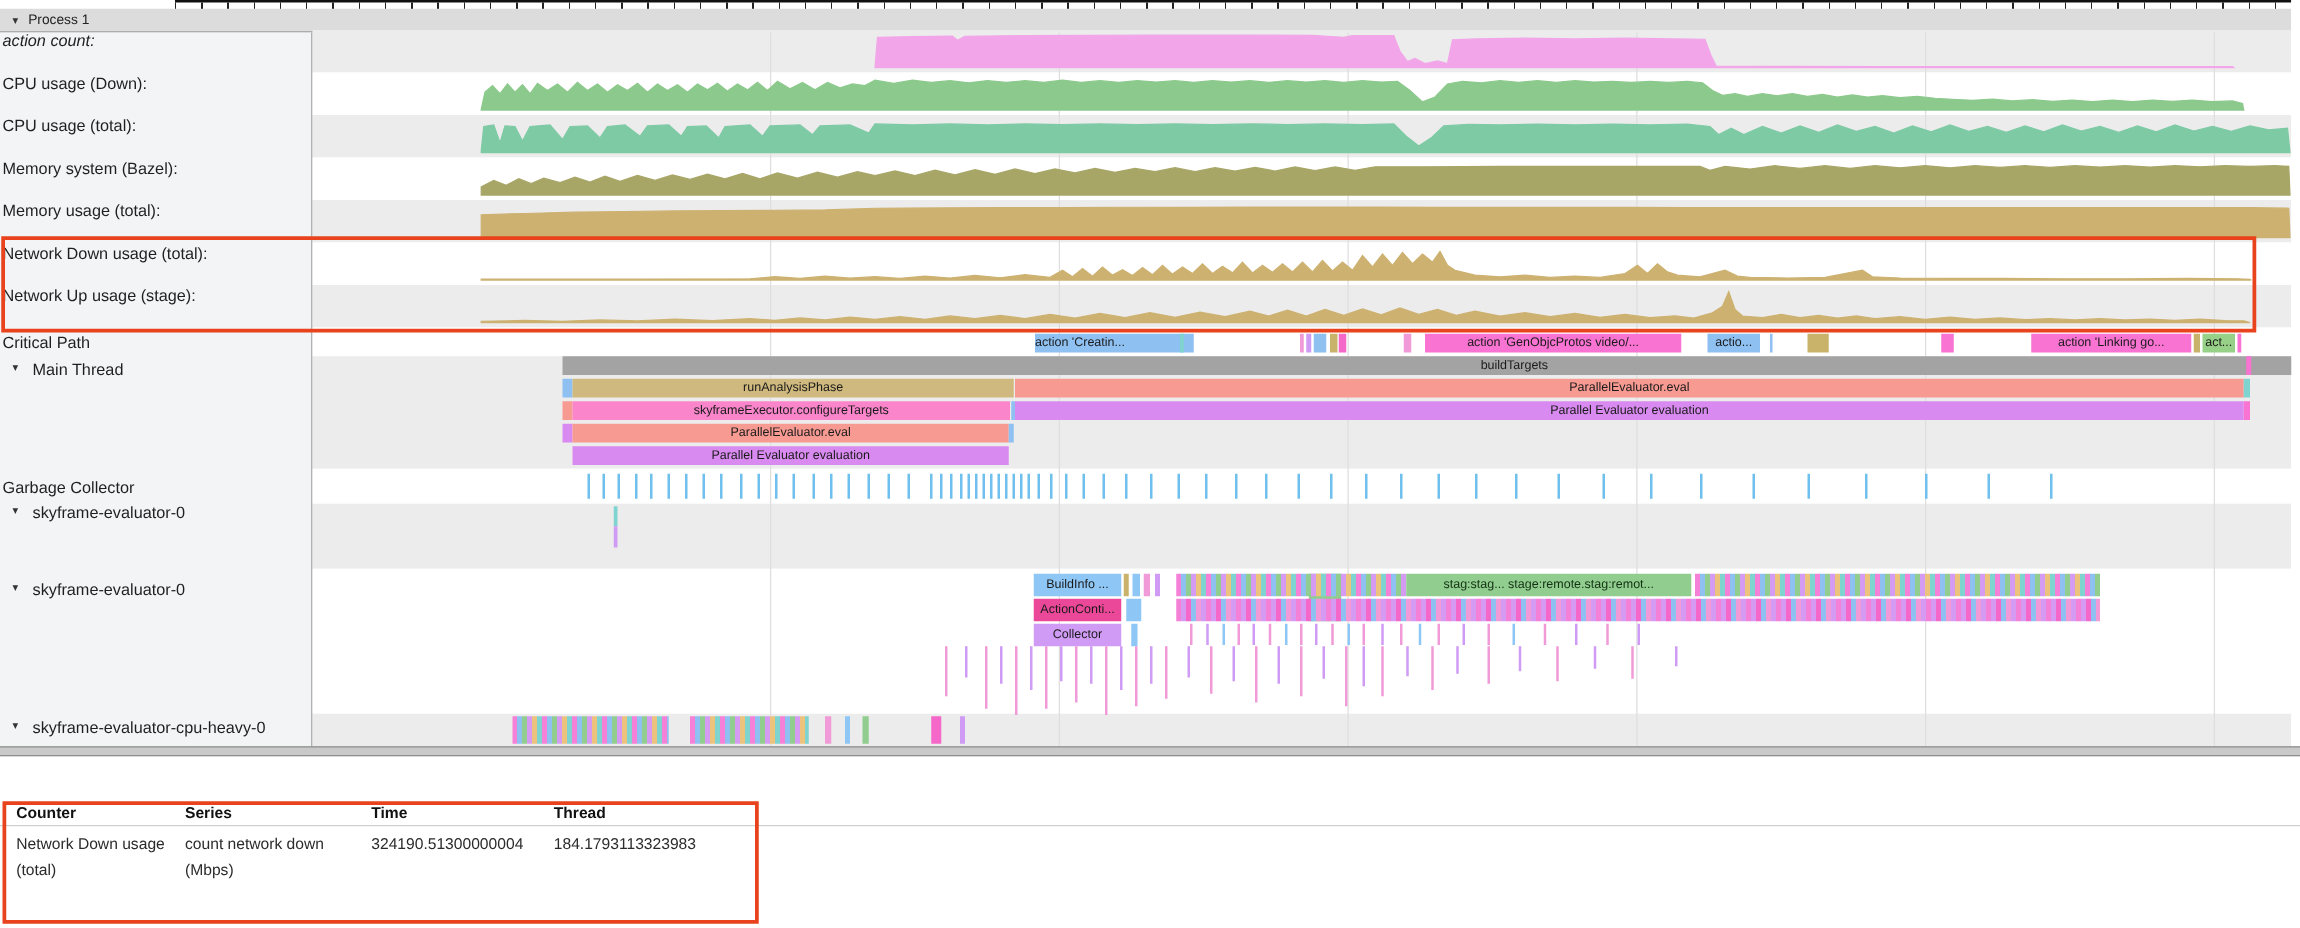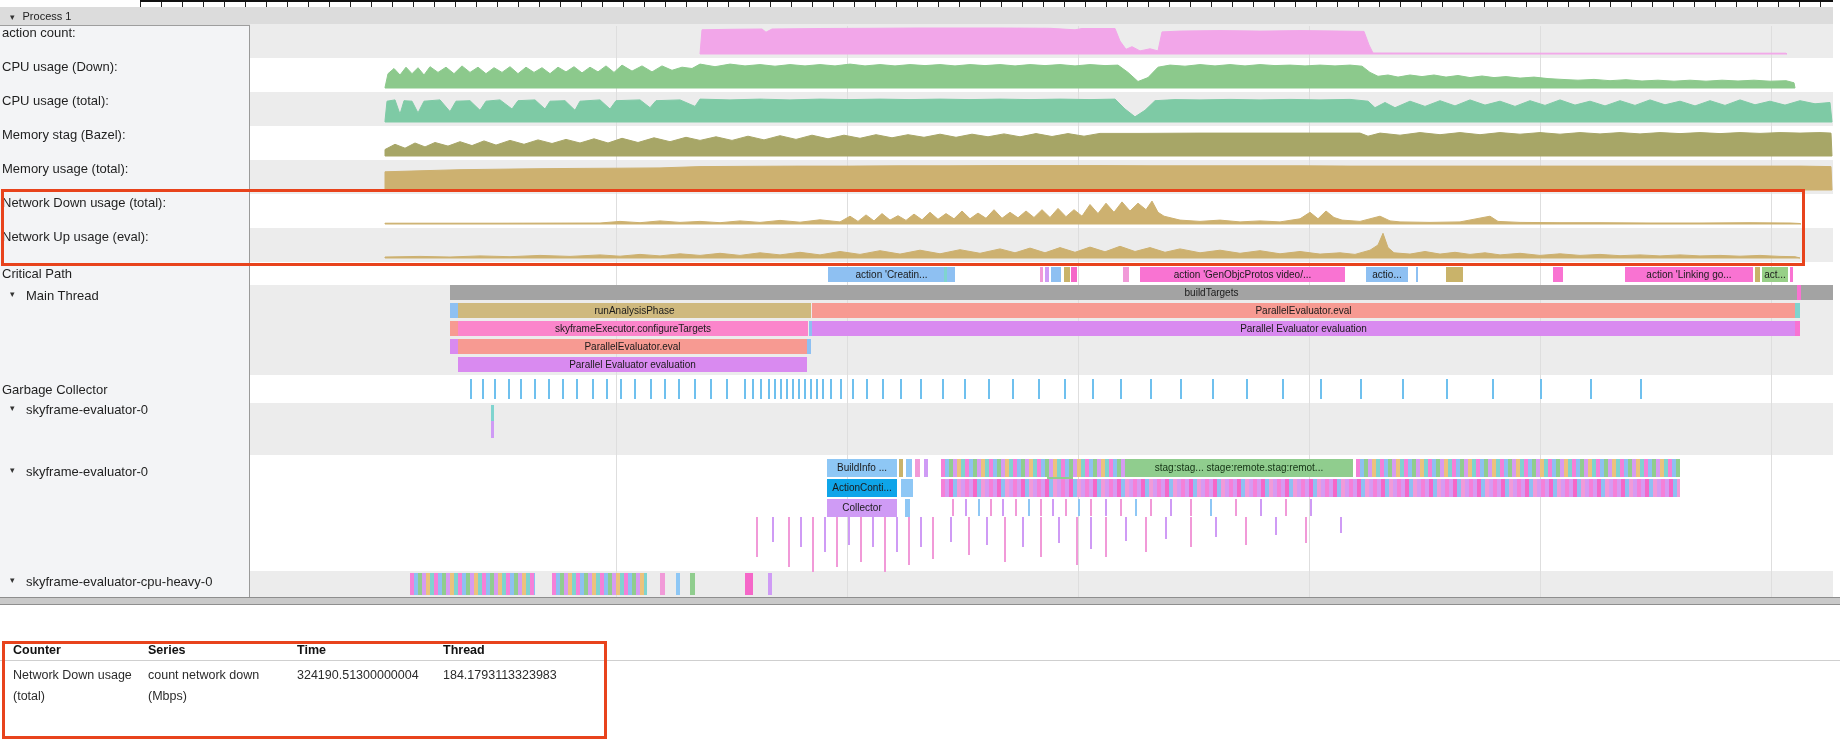--- a/index.html
+++ b/index.html
@@ -35,27 +35,27 @@
 <body>
 
 <div id="stage">
   <div id="ruler"></div>
 
   <div id="process-header">
     <span class="arr">▾</span><span>Process 1</span>
   </div>
 
   <div id="sidebar">
-      <div class="side-label" style="left: 2px; top: -1px;">action count:</div>
+      <div class="side-label" style="left: 2px; top: -1px; font-style: italic;">action count:</div>
       <div class="side-label" style="left: 2px; top: 33px;">CPU usage (Down):</div>
       <div class="side-label" style="left: 2px; top: 67px;">CPU usage (total):</div>
-      <div class="side-label" style="left: 2px; top: 101px;">Memory stag (Bazel):</div>
+      <div class="side-label" style="left: 2px; top: 101px;">Memory system (Bazel):</div>
       <div class="side-label" style="left: 2px; top: 135px;">Memory usage (total):</div>
       <div class="side-label" style="left: 2px; top: 169px;">Network Down usage (total):</div>
-      <div class="side-label" style="left: 2px; top: 203px;">Network Up usage (eval):</div>
+      <div class="side-label" style="left: 2px; top: 203px;">Network Up usage (stage):</div>
       <div class="side-label" style="left: 2px; top: 240px;">Critical Path</div>
       <div class="side-label" style="left: 26px; top: 262px;"><span class="arr">▾</span>Main Thread</div>
       <div class="side-label" style="left: 2px; top: 356px;">Garbage Collector</div>
       <div class="side-label" style="left: 26px; top: 376px;"><span class="arr">▾</span>skyframe-evaluator-0</div>
       <div class="side-label" style="left: 26px; top: 438px;"><span class="arr">▾</span>skyframe-evaluator-0</div>
       <div class="side-label" style="left: 26px; top: 548px;"><span class="arr">▾</span>skyframe-evaluator-cpu-heavy-0</div>
     </div>
 
   <div id="tracks">
       <div style="position: absolute; left: 250px; top: 24px; width: 1583px; height: 34px; background: rgb(236, 236, 236);"></div>
@@ -91,21 +91,21 @@
       </svg>
       <svg width="1583" height="34" style="left: 250px; top: 160px;">
         <polygon points="135,30 135,11.8 170,10.8 210,9.7 250,9.2 290,8.7 330,8.4 370,8.2 410,7.9 450,6.6 500,6.3 550,6.1 600,6.1 650,5.8 700,5.8 750,5.6 800,5.6 850,5.6 900,5.8 950,5.8 1000,5.8 1050,5.8 1100,6.1 1150,6.1 1200,6.1 1250,6.1 1300,6.1 1350,6.1 1400,6.1 1450,6.1 1500,6.1 1550,6.1 1581,6.6 1582,30.0 1582,30" fill="#cdb170" stroke="#cdb170"></polygon>
       </svg>
       <svg width="1583" height="34" style="left: 250px; top: 194px;">
         <polygon points="135,30 135,29.2 250,29.2 350,29.0 370,27.4 390,28.7 410,26.9 430,28.4 450,27.4 470,28.7 490,26.9 510,28.4 530,26.4 550,28.2 570,25.8 590,27.9 600,22.2 608,27.4 616,20.9 624,26.9 632,19.6 640,26.1 648,21.7 656,26.4 664,20.1 672,25.8 680,18.3 688,25.3 696,19.6 704,24.8 712,17.0 720,24.8 728,19.1 736,24.3 744,15.7 752,24.3 760,18.3 768,23.8 776,17.0 784,23.5 792,15.7 800,23.5 808,14.4 816,22.7 824,15.7 832,22.2 840,10.5 848,19.6 856,9.2 864,18.3 872,7.9 880,17.0 888,9.2 896,15.7 902,7.1 908,18.3 914,22.2 930,26.1 950,27.4 970,26.1 990,27.9 1010,26.9 1030,27.9 1050,24.8 1060,18.3 1068,24.8 1076,17.0 1084,23.5 1092,26.1 1110,27.4 1130,22.2 1140,26.9 1150,27.9 1180,28.4 1210,27.9 1240,22.2 1248,27.4 1270,28.4 1310,28.7 1350,28.7 1400,29.0 1450,29.0 1500,28.7 1540,29.0 1550,29.5 1551,30.0 1551,30" fill="#cdb170" stroke="#cdb170"></polygon>
       </svg>
       <svg width="1583" height="34" style="left: 250px; top: 228px;">
         <polygon points="135,30 135,29.0 170,28.4 200,29.0 230,27.9 260,28.7 290,27.4 320,28.4 350,26.9 370,28.2 390,26.4 410,27.9 430,25.8 450,27.4 470,25.3 490,27.4 510,24.8 530,26.9 550,24.3 570,26.9 590,23.5 610,26.4 630,22.7 650,26.1 670,22.2 690,25.8 710,21.7 730,25.3 750,20.9 765,24.8 780,20.1 795,24.8 810,19.6 825,24.3 840,19.1 855,23.8 870,18.3 885,23.5 900,19.6 915,24.3 930,20.9 950,24.8 970,22.2 990,25.3 1010,22.7 1030,25.8 1050,23.5 1070,26.1 1090,24.8 1105,26.4 1120,22.2 1128,17.0 1133,5.3 1138,19.6 1144,24.8 1160,26.1 1175,23.5 1190,26.1 1205,24.3 1220,26.4 1235,24.8 1250,26.9 1270,25.3 1290,27.4 1310,25.8 1330,27.4 1350,26.4 1370,27.7 1390,26.9 1410,27.9 1430,26.9 1450,27.9 1470,27.4 1490,28.2 1510,27.4 1530,28.4 1545,28.7 1550,30.0 1550,30" fill="#cdb170" stroke="#cdb170"></polygon>
       </svg>
-      <div style="position: absolute; left: 828px; top: 267px; width: 127px; height: 15px; background: rgb(142, 192, 242); overflow: hidden; font-size: 10px; line-height: 15px; text-align: center; white-space: nowrap; color: rgb(26, 26, 26);">action 'Creatin...</div>
+      <div style="position: absolute; left: 828px; top: 267px; width: 127px; height: 15px; background: rgb(142, 192, 242); overflow: hidden; font-size: 10px; line-height: 15px; white-space: nowrap; color: rgb(26, 26, 26);">action 'Creatin...</div>
       <div style="position: absolute; left: 944px; top: 267px; width: 3px; height: 15px; background: rgb(127, 212, 207); overflow: hidden; font-size: 10px; line-height: 15px; text-align: center; white-space: nowrap; color: rgb(26, 26, 26);"></div>
       <div style="position: absolute; left: 1040px; top: 267px; width: 3px; height: 15px; background: rgb(241, 154, 216); overflow: hidden; font-size: 10px; line-height: 15px; text-align: center; white-space: nowrap; color: rgb(26, 26, 26);"></div>
       <div style="position: absolute; left: 1045px; top: 267px; width: 4px; height: 15px; background: rgb(207, 155, 245); overflow: hidden; font-size: 10px; line-height: 15px; text-align: center; white-space: nowrap; color: rgb(26, 26, 26);"></div>
       <div style="position: absolute; left: 1051px; top: 267px; width: 10px; height: 15px; background: rgb(142, 192, 242); overflow: hidden; font-size: 10px; line-height: 15px; text-align: center; white-space: nowrap; color: rgb(26, 26, 26);"></div>
       <div style="position: absolute; left: 1064px; top: 267px; width: 6px; height: 15px; background: rgb(201, 179, 106); overflow: hidden; font-size: 10px; line-height: 15px; text-align: center; white-space: nowrap; color: rgb(26, 26, 26);"></div>
       <div style="position: absolute; left: 1071px; top: 267px; width: 6px; height: 15px; background: rgb(245, 103, 200); overflow: hidden; font-size: 10px; line-height: 15px; text-align: center; white-space: nowrap; color: rgb(26, 26, 26);"></div>
       <div style="position: absolute; left: 1123px; top: 267px; width: 6px; height: 15px; background: rgb(241, 154, 216); overflow: hidden; font-size: 10px; line-height: 15px; text-align: center; white-space: nowrap; color: rgb(26, 26, 26);"></div>
       <div style="position: absolute; left: 1140px; top: 267px; width: 205px; height: 15px; background: rgb(249, 115, 210); overflow: hidden; font-size: 10px; line-height: 15px; text-align: center; white-space: nowrap; color: rgb(26, 26, 26);">action 'GenObjcProtos video/...</div>
       <div style="position: absolute; left: 1366px; top: 267px; width: 42px; height: 15px; background: rgb(142, 192, 242); overflow: hidden; font-size: 10px; line-height: 15px; text-align: center; white-space: nowrap; color: rgb(26, 26, 26);">actio...</div>
       <div style="position: absolute; left: 1416px; top: 267px; width: 2px; height: 15px; background: rgb(142, 192, 242); overflow: hidden; font-size: 10px; line-height: 15px; text-align: center; white-space: nowrap; color: rgb(26, 26, 26);"></div>
@@ -130,21 +130,21 @@
       <div style="position: absolute; left: 458px; top: 339px; width: 349px; height: 15px; background: rgb(247, 154, 146); overflow: hidden; font-size: 10px; line-height: 15px; text-align: center; white-space: nowrap; color: rgb(26, 26, 26);">ParallelEvaluator.eval</div>
       <div style="position: absolute; left: 807px; top: 339px; width: 4px; height: 15px; background: rgb(142, 192, 242); overflow: hidden; font-size: 10px; line-height: 15px; text-align: center; white-space: nowrap; color: rgb(26, 26, 26);"></div>
       <div style="position: absolute; left: 458px; top: 357px; width: 349px; height: 15px; background: rgb(217, 138, 240); overflow: hidden; font-size: 10px; line-height: 15px; text-align: center; white-space: nowrap; color: rgb(26, 26, 26);">Parallel Evaluator evaluation</div>
       <div style="position: absolute; left: 491px; top: 405px; width: 3px; height: 16px; background: rgb(127, 212, 207); overflow: hidden; font-size: 10px; line-height: 16px; text-align: center; white-space: nowrap; color: rgb(26, 26, 26);"></div>
       <div style="position: absolute; left: 491px; top: 421px; width: 3px; height: 17px; background: rgb(207, 155, 245); overflow: hidden; font-size: 10px; line-height: 17px; text-align: center; white-space: nowrap; color: rgb(26, 26, 26);"></div>
       <div style="position: absolute; left: 827px; top: 459px; width: 70px; height: 18px; background: rgb(142, 199, 245); overflow: hidden; font-size: 10px; line-height: 18px; text-align: center; white-space: nowrap; color: rgb(26, 26, 26);">BuildInfo ...</div>
       <div style="position: absolute; left: 899px; top: 459px; width: 4px; height: 18px; background: rgb(201, 179, 106); overflow: hidden; font-size: 10px; line-height: 18px; text-align: center; white-space: nowrap; color: rgb(26, 26, 26);"></div>
       <div style="position: absolute; left: 906px; top: 459px; width: 6px; height: 18px; background: rgb(142, 199, 245); overflow: hidden; font-size: 10px; line-height: 18px; text-align: center; white-space: nowrap; color: rgb(26, 26, 26);"></div>
       <div style="position: absolute; left: 915px; top: 459px; width: 5px; height: 18px; background: rgb(241, 154, 216); overflow: hidden; font-size: 10px; line-height: 18px; text-align: center; white-space: nowrap; color: rgb(26, 26, 26);"></div>
       <div style="position: absolute; left: 924px; top: 459px; width: 4px; height: 18px; background: rgb(207, 155, 245); overflow: hidden; font-size: 10px; line-height: 18px; text-align: center; white-space: nowrap; color: rgb(26, 26, 26);"></div>
-      <div style="position: absolute; left: 827px; top: 479px; width: 70px; height: 18px; background: #0ea5e9; overflow: hidden; font-size: 10px; line-height: 18px; text-align: center; white-space: nowrap; color: rgb(26, 26, 26);">ActionConti...</div>
+      <div style="position: absolute; left: 827px; top: 479px; width: 70px; height: 18px; background: #ec4899; overflow: hidden; font-size: 10px; line-height: 18px; text-align: center; white-space: nowrap; color: rgb(26, 26, 26);">ActionConti...</div>
       <div style="position: absolute; left: 901px; top: 479px; width: 12px; height: 18px; background: rgb(142, 199, 245); overflow: hidden; font-size: 10px; line-height: 18px; text-align: center; white-space: nowrap; color: rgb(26, 26, 26);"></div>
       <div style="position: absolute; left: 827px; top: 499px; width: 70px; height: 18px; background: rgb(207, 155, 245); overflow: hidden; font-size: 10px; line-height: 18px; text-align: center; white-space: nowrap; color: rgb(26, 26, 26);">Collector</div>
       <div style="position: absolute; left: 905px; top: 499px; width: 5px; height: 18px; background: rgb(142, 199, 245); overflow: hidden; font-size: 10px; line-height: 18px; text-align: center; white-space: nowrap; color: rgb(26, 26, 26);"></div>
       <div style="position: absolute; left: 1047px; top: 459px; width: 26px; height: 38px; background: rgb(144, 205, 142); overflow: hidden; font-size: 10px; line-height: 38px; text-align: center; white-space: nowrap; color: rgb(26, 26, 26);"></div>
       <div style="position: absolute; left: 660px; top: 573px; width: 5px; height: 22px; background: rgb(241, 154, 216); overflow: hidden; font-size: 10px; line-height: 22px; text-align: center; white-space: nowrap; color: rgb(26, 26, 26);"></div>
       <div style="position: absolute; left: 676px; top: 573px; width: 4px; height: 22px; background: rgb(142, 199, 245); overflow: hidden; font-size: 10px; line-height: 22px; text-align: center; white-space: nowrap; color: rgb(26, 26, 26);"></div>
       <div style="position: absolute; left: 690px; top: 573px; width: 5px; height: 22px; background: rgb(144, 205, 142); overflow: hidden; font-size: 10px; line-height: 22px; text-align: center; white-space: nowrap; color: rgb(26, 26, 26);"></div>
       <div style="position: absolute; left: 745px; top: 573px; width: 8px; height: 22px; background: rgb(245, 103, 200); overflow: hidden; font-size: 10px; line-height: 22px; text-align: center; white-space: nowrap; color: rgb(26, 26, 26);"></div>
       <div style="position: absolute; left: 768px; top: 573px; width: 4px; height: 22px; background: rgb(207, 155, 245); overflow: hidden; font-size: 10px; line-height: 22px; text-align: center; white-space: nowrap; color: rgb(26, 26, 26);"></div>
       <div style="position: absolute; left: 470px; top: 379px; width: 2px; height: 20px; background: rgb(111, 192, 238);"></div>

